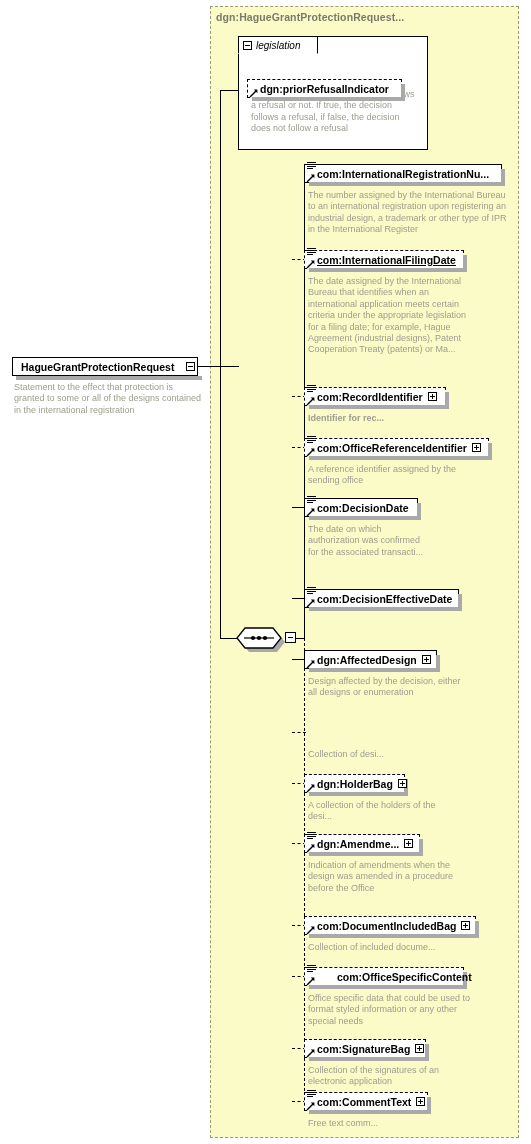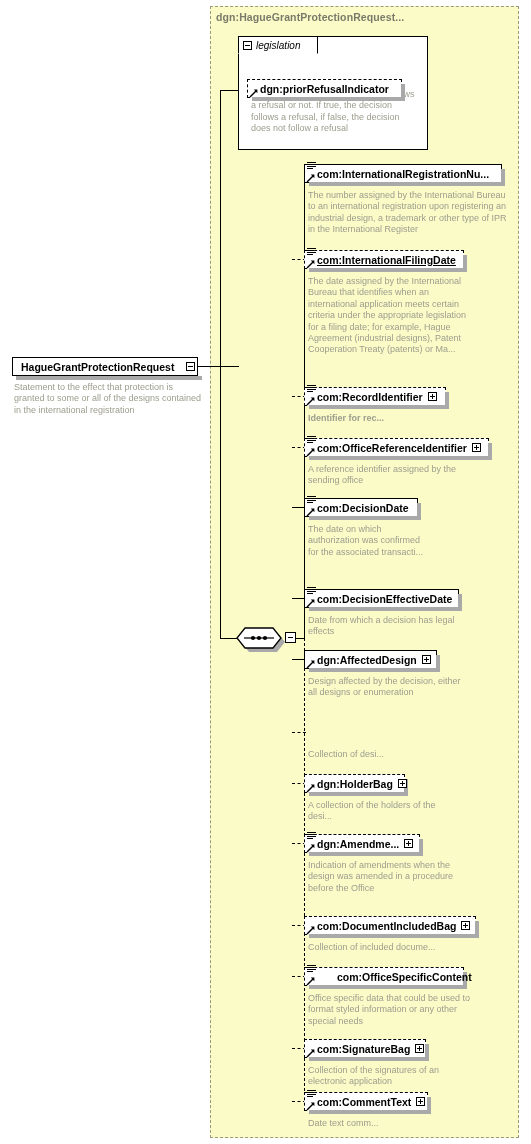--- a/index.html
+++ b/index.html
@@ -300,21 +300,20 @@
         <i></i>
         <i></i>
         <i></i>
       </span>
     <svg class="arrow-icon" viewBox="0 0 10 10">
       <path d="M1,9 L7,3" stroke="#000" stroke-width="1.4" fill="none"></path>
       <path d="M8.4,1.6 L8.4,5.2 L4.8,1.6 Z" fill="#000"></path>
     </svg>
     <span class="name">com:DecisionEffectiveDate</span>
   </div>
-  <div class="doc" style="left:308px; top:615px; width:175px;">Date from which a decision has legal effects</div>
 
   <div class="ln h" style="left:292px; top:659px; width:14px;"></div>
   <div class="nodebox solid" style="left:304px; top:650px; width:133px;">
     <span class="shadow"></span>
     <span class="shadow2"></span>
     <svg class="arrow-icon" viewBox="0 0 10 10">
       <path d="M1,9 L7,3" stroke="#000" stroke-width="1.4" fill="none"></path>
       <path d="M8.4,1.6 L8.4,5.2 L4.8,1.6 Z" fill="#000"></path>
     </svg>
     <span class="name">dgn:AffectedDesign</span>
@@ -411,15 +410,15 @@
         <i></i>
         <i></i>
       </span>
     <svg class="arrow-icon" viewBox="0 0 10 10">
       <path d="M1,9 L7,3" stroke="#000" stroke-width="1.4" fill="none"></path>
       <path d="M8.4,1.6 L8.4,5.2 L4.8,1.6 Z" fill="#000"></path>
     </svg>
     <span class="name">com:CommentText</span>
     <span class="plusbox"></span>
   </div>
-  <div class="doc" style="left:308px; top:1118px; width:150px;">Date text comm...</div>
+  <div class="doc" style="left:308px; top:1118px; width:150px;">Free text comm...</div>
 
 </div>
 
 </body></html>

